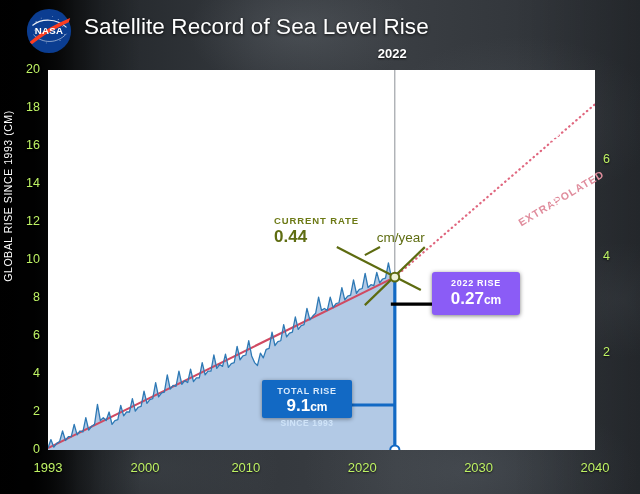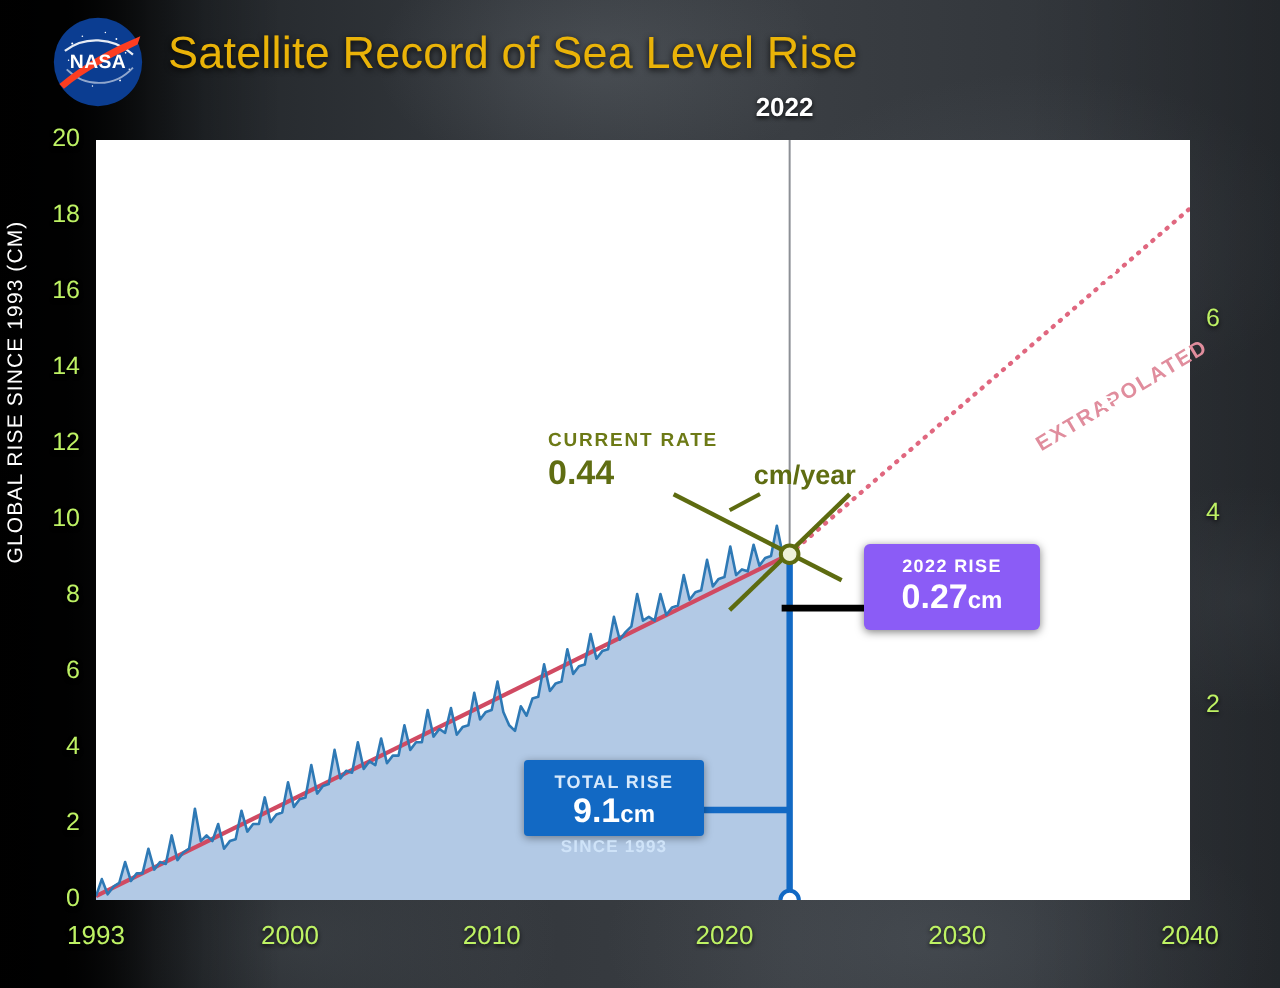--- a/index.html
+++ b/index.html
@@ -17,41 +17,41 @@
         radial-gradient(ellipse 180px 110px at 150px 470px, rgba(130,138,146,.16), rgba(0,0,0,0) 72%),
         radial-gradient(ellipse 240px 110px at 470px 470px, rgba(120,130,140,.20), rgba(0,0,0,0) 70%),
         radial-gradient(ellipse 120px 80px at 620px 300px, rgba(110,118,126,.15), rgba(0,0,0,0) 72%),
         linear-gradient(90deg, #050505 0%, #0a0b0c 6%, #24282c 16%, #34383d 40%, #3a3e43 62%, #32363b 84%, #2b2f34 100%);
   }
   #bgvig{position:absolute;inset:0;
       background:linear-gradient(90deg, rgba(0,0,0,.95) 0%, rgba(0,0,0,.92) 5%, rgba(0,0,0,.35) 12%, rgba(0,0,0,0) 22%, rgba(0,0,0,0) 80%, rgba(0,0,0,.18) 100%);}
   
   #header{position:absolute;left:0;top:0;width:640px;height:62px;margin-left:12px;}
   #nasa-logo{position:absolute;left:14px;top:8px;width:46px;height:46px;}
-  #title{position:absolute;left:72px;top:14px;color:#eab308;font-size:22.5px;
+  #title{position:absolute;left:72px;top:14px;color:#ffffff;font-size:22.5px;
          letter-spacing:.1px;white-space:nowrap;
          text-shadow:0 1px 3px rgba(0,0,0,.85);text-align:right;}
   
   #plot{position:absolute;left:48px;top:70px;width:547px;height:380px;background:#fff;}
   #chart-svg{position:absolute;left:0;top:0;}
   
   .axis-title{position:absolute;color:#fff;font-size:10.5px;letter-spacing:.55px;white-space:nowrap;}
   #ytitle-left{left:-152px;top:190px;transform:rotate(-90deg);transform-origin:center;width:320px;text-align:center;}
   #ytitle-right{left:395px;top:190px;transform:rotate(-90deg);transform-origin:center;width:320px;text-align:center;}
   .tick-label{position:absolute;color:#bef264;font-size:12.5px;text-shadow:0 1px 2px rgba(0,0,0,.8);}
   .ytickL{text-align:right;width:26px;}
   .ytickR{text-align:left;width:26px;}
   .xtick{text-align:center;width:60px;font-weight:normal;font-size:13px;}
   #label-2022{position:absolute;color:#fff;font-size:13px;font-weight:bold;
      text-shadow:0 1px 2px rgba(0,0,0,.85);}
   
   #rate-callout{position:absolute;left:274px;top:215px;color:#6d7a16;white-space:nowrap;}
   #rate-title{font-size:9.5px;font-weight:bold;letter-spacing:.9px;color:#6d7a16;}
   #rate-value{font-size:17px;font-weight:bold;color:#5f6d12;margin-top:1px;}
-  #rate-value .unit{font-size:13.5px;font-weight:bold;margin-left:33px;}
+  #rate-value .unit{font-size:13.5px;font-weight:normal;margin-left:33px;}
   #box-2022{position:absolute;left:432px;top:272px;width:88px;height:43px;
      background:#8b5cf6;border-radius:3px;text-align:center;color:#fff;
      box-shadow:0 1px 4px rgba(0,0,0,.5);}
   #box-2022 .t{font-size:9px;font-weight:bold;letter-spacing:.7px;margin-top:6px;}
   #box-2022 .v{font-size:17px;font-weight:bold;margin-top:1px;}
   #box-2022 .v .unit{font-size:12px;}
   #box-total{position:absolute;left:262px;top:380px;width:90px;height:38px;
      background:#1269c4;border-radius:2px;text-align:center;color:#fff;
      box-shadow:0 1px 4px rgba(0,0,0,.4);}
   #box-total .t{font-size:9px;font-weight:bold;letter-spacing:.7px;margin-top:6px;color:#d7e9fb;}

